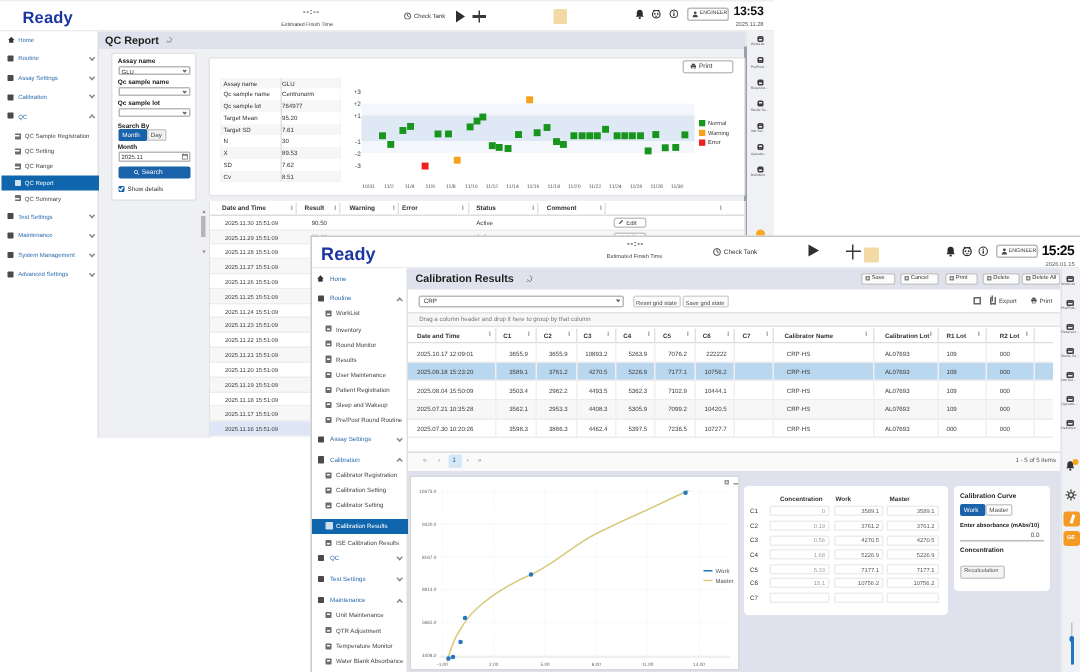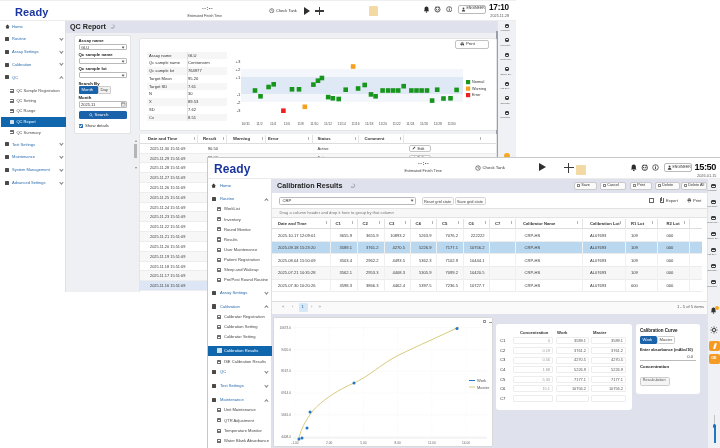--- a/index.html
+++ b/index.html
@@ -35,21 +35,21 @@
         <circle cx="5" cy="5" r="4" fill="none" stroke="#2b2b2b" stroke-width="1"></circle>
         <rect x="4.4" y="4.2" width="1.2" height="3.2" fill="#2b2b2b"></rect>
         <rect x="4.4" y="2.4" width="1.2" height="1.2" fill="#2b2b2b"></rect>
       </svg>
 <div style="position:absolute;left:457.5px;top:3.8px;width:28.5px;height:8.8px;border:0.8px solid #bbb;border-radius:2px;background:#fff;"></div>
 <svg class="a" style="left:460.5px;top:5.5px" width="5" height="5" viewBox="0 0 10 10">
         <circle cx="5" cy="3" r="1.8" fill="#444"></circle>
         <path d="M1.6 9 C1.6 6.4 3.2 5.4 5 5.4 C6.8 5.4 8.4 6.4 8.4 9 Z" fill="#444"></path>
       </svg>
 <div style="position:absolute;left:466.5px;top:6.4px;font-size:3.5px;color:#333;line-height:1;white-space:nowrap;">ENGINEER</div>
-<div style="position:absolute;left:489px;top:2.8px;font-size:8.2px;color:#0d0d0d;line-height:1;white-space:nowrap;letter-spacing:-0.2px;"><b>17:10</b></div>
+<div style="position:absolute;left:489px;top:2.8px;font-size:8.2px;color:#0d0d0d;line-height:1;white-space:nowrap;letter-spacing:-0.2px;"><b>13:53</b></div>
 <div style="position:absolute;left:490.3px;top:13.6px;font-size:3.8px;color:#555;line-height:1;white-space:nowrap;">2025.11.28</div>
 <div class="a" style="left:0px;top:19.2px;width:516px;height:0.8px;background:#ececec;"></div>
 <div style="position:absolute;left:66px;top:20px;width:431px;height:11.5px;background:#dfe2ec;"></div>
 <div style="position:absolute;left:70px;top:22.3px;font-size:7.2px;color:#1f1f1f;line-height:1;white-space:nowrap;"><b>QC Report</b></div>
 <svg class="a" style="left:110px;top:22.5px" width="6" height="6" viewBox="0 0 10 10">
         <path d="M5 1 L7.5 3.5 L6.5 4.5 L6.5 6 L5 7.5 L3.5 6 L2 7.5 M3.5 6 L2.5 5" stroke="#777" stroke-width="1" fill="none"></path>
       </svg>
 <div style="position:absolute;left:66px;top:31.5px;width:431px;height:260.5px;background:#eef0f4;"></div>
 <div style="position:absolute;left:0px;top:20px;width:66px;height:272px;background:#fff;border-right:1px solid #e0e0e0;"></div>
 <svg class="a" style="left:4.7px;top:22.8px" width="5" height="5" viewBox="0 0 10 10">
@@ -354,21 +354,21 @@
         <circle cx="5" cy="5" r="4" fill="none" stroke="#2b2b2b" stroke-width="1"></circle>
         <rect x="4.4" y="4.2" width="1.2" height="3.2" fill="#2b2b2b"></rect>
         <rect x="4.4" y="2.4" width="1.2" height="1.2" fill="#2b2b2b"></rect>
       </svg>
 <div style="position:absolute;left:455.5px;top:5px;width:28.5px;height:9.3px;border:0.8px solid #bbb;border-radius:2px;background:#fff;"></div>
 <svg class="a" style="left:458.5px;top:7px" width="5.2" height="5.2" viewBox="0 0 10 10">
         <circle cx="5" cy="3" r="1.8" fill="#444"></circle>
         <path d="M1.6 9 C1.6 6.4 3.2 5.4 5 5.4 C6.8 5.4 8.4 6.4 8.4 9 Z" fill="#444"></path>
       </svg>
 <div style="position:absolute;left:464.5px;top:7.800000000000011px;font-size:3.5px;color:#333;line-height:1;white-space:nowrap;">ENGINEER</div>
-<div style="position:absolute;left:486.5px;top:4.800000000000011px;font-size:9.2px;color:#0d0d0d;line-height:1;white-space:nowrap;letter-spacing:-0.4px;"><b>15:50</b></div>
+<div style="position:absolute;left:486.5px;top:4.800000000000011px;font-size:9.2px;color:#0d0d0d;line-height:1;white-space:nowrap;letter-spacing:-0.4px;"><b>15:25</b></div>
 <div style="position:absolute;left:489px;top:16px;font-size:3.9px;color:#555;line-height:1;white-space:nowrap;">2026.01.15</div>
 <div class="a" style="left:0px;top:20.400000000000006px;width:513px;height:0.8px;background:#ececec;"></div>
 <div style="position:absolute;left:64px;top:21px;width:435px;height:14px;background:#dfe2ec;"></div>
 <div style="position:absolute;left:69px;top:24.30000000000001px;font-size:7.2px;color:#1f1f1f;line-height:1;white-space:nowrap;"><b>Calibration Results</b></div>
 <svg class="a" style="left:142px;top:24.5px" width="6.5" height="6.5" viewBox="0 0 10 10">
         <path d="M5 1 L7.5 3.5 L6.5 4.5 L6.5 6 L5 7.5 L3.5 6 L2 7.5 M3.5 6 L2.5 5" stroke="#777" stroke-width="1" fill="none"></path>
       </svg>
 <div style="position:absolute;left:366px;top:23.5px;width:23px;height:8.5px;background:#fbfbfb;border:0.7px solid #c9c9c9;border-radius:2px;"></div>
 <div style="position:absolute;left:373.20000000000005px;top:26.0px;font-size:3.8px;color:#333;line-height:1;white-space:nowrap;">Save</div>
 <div style="position:absolute;left:368.79999999999995px;top:25.900000000000006px;width:3.2px;height:3.6px;border:0.8px solid #888;"></div>

